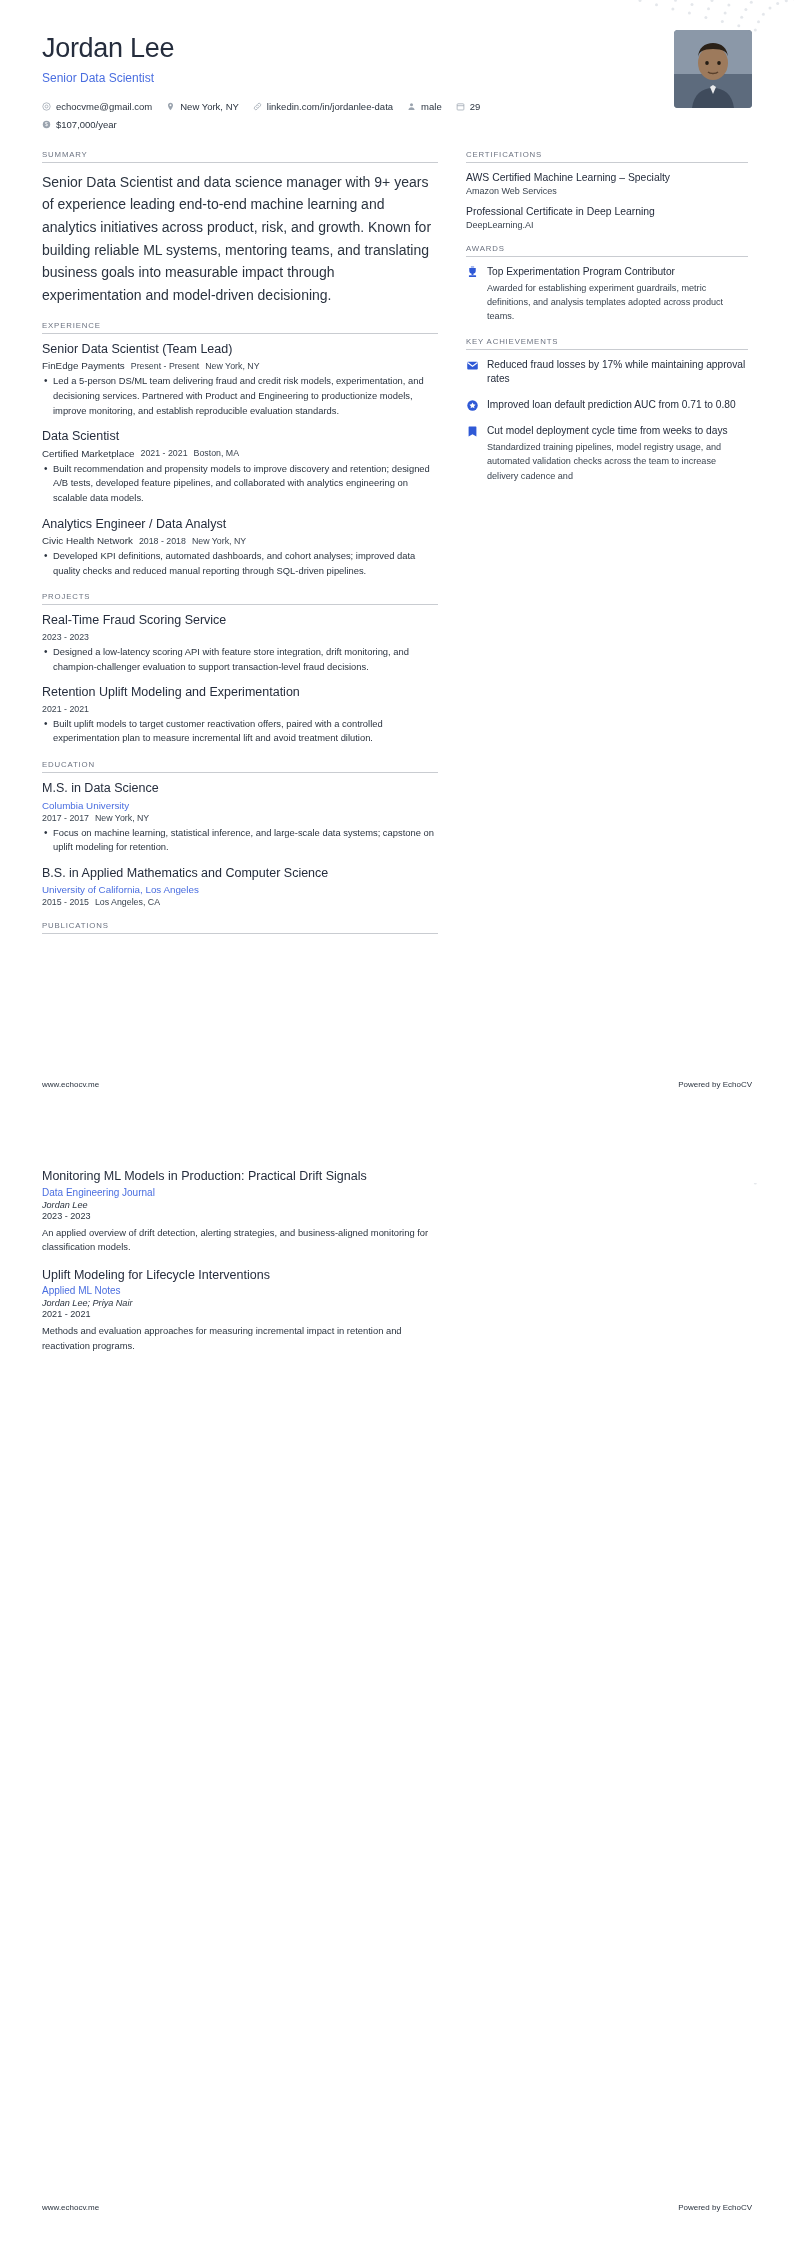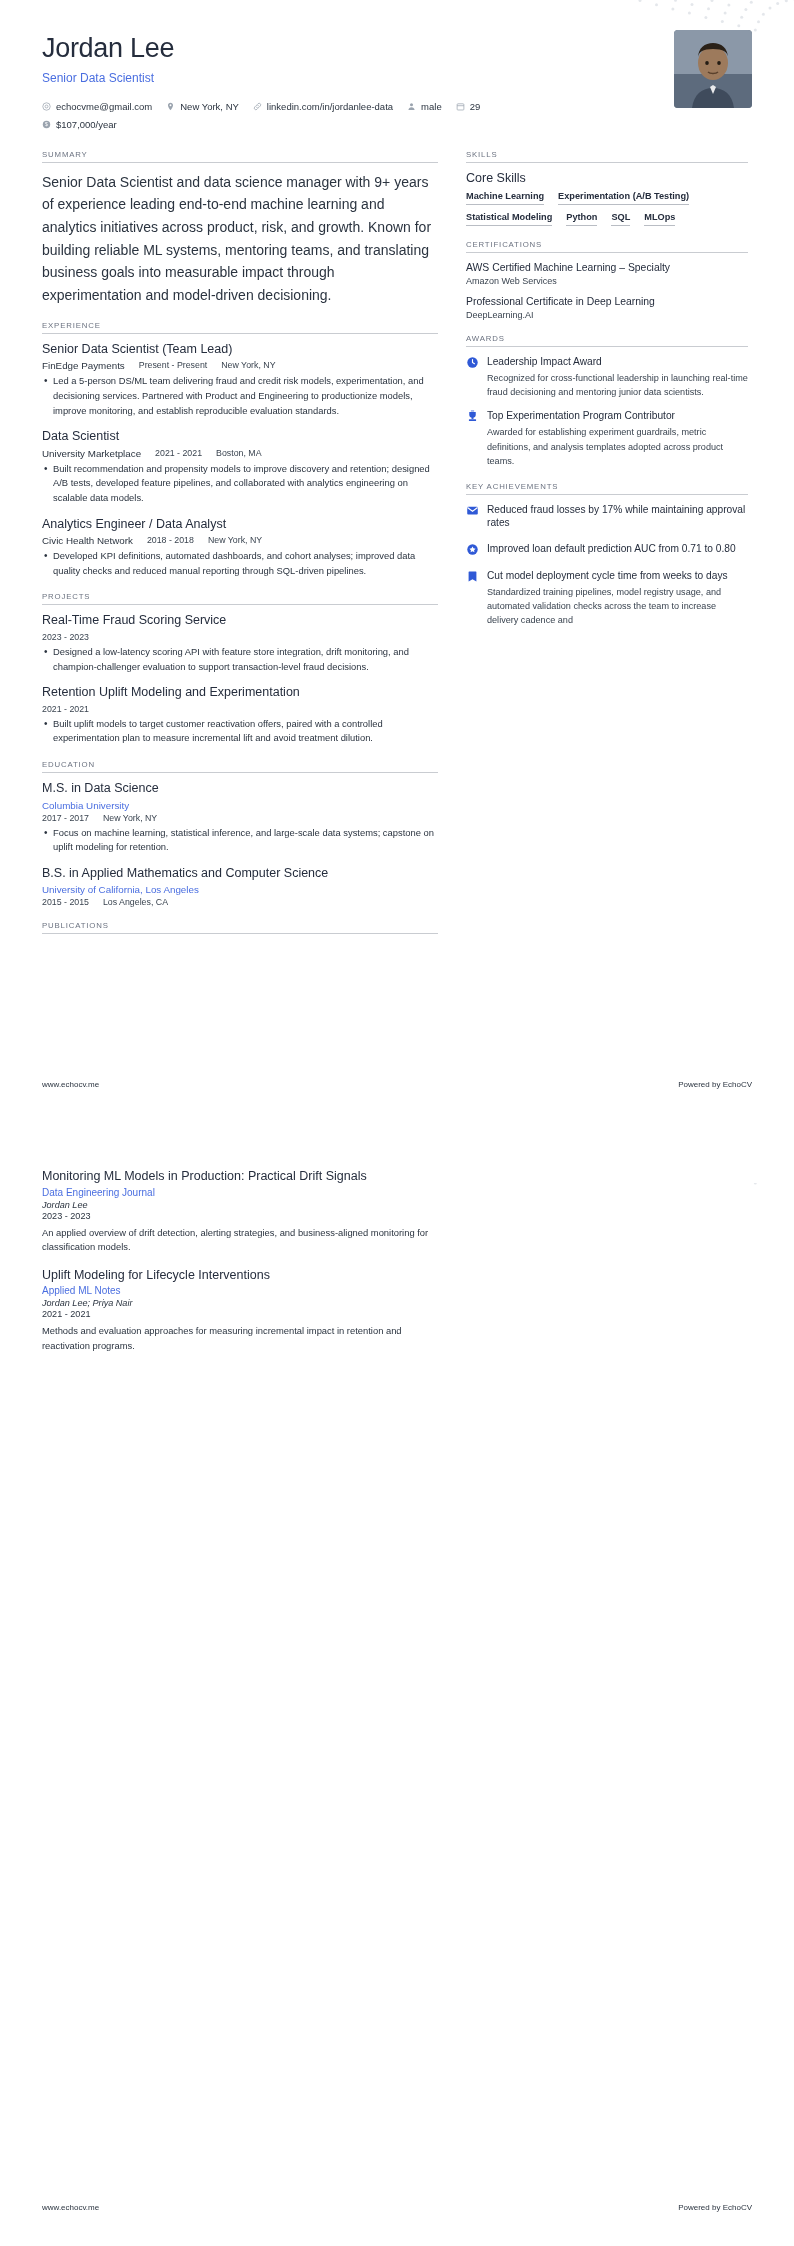--- a/index.html
+++ b/index.html
@@ -110,22 +110,22 @@
   .e-title {
     font-size: 12.5px;
     color: #252d3d;
     font-weight: 400;
     line-height: 1.25;
     margin-bottom: 3px;
   }
   .e-meta {
     display: flex;
     flex-wrap: wrap;
-    align-items: flex-start;
-    gap: 3px 14px;
+    align-items: center;
+    gap: 3px 6px;
     font-size: 9.3px;
     color: #2b3440;
     margin-bottom: 3px;
   }
   .e-org { font-size: 9.8px; color: #2b3440; }
   .e-org.link { color: #4a6ee0; }
   .e-dates { font-size: 8.8px; color: #3a4450; }
   .e-loc { font-size: 8.8px; color: #3a4450; }
   ul.bullets { list-style: none; margin-top: 2px; }
   ul.bullets li {
@@ -367,21 +367,21 @@
               <span class="e-loc">New York, NY</span>
             </div>
             <ul class="bullets">
               <li>Led a 5-person DS/ML team delivering fraud and credit risk models, experimentation, and decisioning services. Partnered with Product and Engineering to productionize models, improve monitoring, and establish reproducible evaluation standards.</li>
             </ul>
           </div>
 
           <div class="entry">
             <div class="e-title">Data Scientist</div>
             <div class="e-meta">
-              <span class="e-org">University Marketplace</span>
+              <span class="e-org">Certified Marketplace</span>
               <span class="e-dates">2021 - 2021</span>
               <span class="e-loc">Boston, MA</span>
             </div>
             <ul class="bullets">
               <li>Built recommendation and propensity models to improve discovery and retention; designed A/B tests, developed feature pipelines, and collaborated with analytics engineering on scalable data models.</li>
             </ul>
           </div>
 
           <div class="entry">
             <div class="e-title">Analytics Engineer / Data Analyst</div>
@@ -449,63 +449,38 @@
 
         <div class="sec">
           <div class="sec-title">PUBLICATIONS</div>
           <div class="sec-rule"></div>
         </div>
 
       </div>
 
       <div class="col-r">
 
-        <div class="sec">
-          <div class="sec-title">SKILLS</div>
-          <div class="sec-rule"></div>
-          <div class="skills-group-title">Core Skills</div>
-          <div class="chips">
-            <span class="chip">Machine Learning</span>
-            <span class="chip">Experimentation (A/B Testing)</span>
-            <span class="chip">Statistical Modeling</span>
-            <span class="chip">Python</span>
-            <span class="chip">SQL</span>
-            <span class="chip">MLOps</span>
-          </div>
-        </div>
 
         <div class="sec">
           <div class="sec-title">CERTIFICATIONS</div>
           <div class="sec-rule"></div>
           <div class="cert">
             <div class="cert-name">AWS Certified Machine Learning – Specialty</div>
             <div class="cert-org">Amazon Web Services</div>
           </div>
           <div class="cert">
             <div class="cert-name">Professional Certificate in Deep Learning</div>
             <div class="cert-org">DeepLearning.AI</div>
           </div>
         </div>
 
         <div class="sec">
           <div class="sec-title">AWARDS</div>
           <div class="sec-rule"></div>
 
-          <div class="award">
-            <span class="aw-icon">
-                <svg viewBox="0 0 16 16">
-                  <circle cx="8" cy="8" r="6.4" fill="currentColor"></circle>
-                  <path d="M8 4.4V8l2.4 1.5" stroke="#fff" stroke-width="1.4" fill="none" stroke-linecap="round"></path>
-                </svg>
-              </span>
-            <div class="aw-body">
-              <div class="aw-title">Leadership Impact Award</div>
-              <div class="aw-desc">Recognized for cross-functional leadership in launching real-time fraud decisioning and mentoring junior data scientists.</div>
-            </div>
-          </div>
 
           <div class="award">
             <span class="aw-icon">
                 <svg viewBox="0 0 16 16">
                   <path d="M4 2.5h8v3a4 4 0 0 1-8 0z" fill="currentColor"></path>
                   <rect x="6.8" y="8" width="2.4" height="3" fill="currentColor"></rect>
                   <rect x="3.6" y="11.4" width="8.8" height="2.2" rx="0.5" fill="currentColor"></rect>
                   <path d="M6 1.2h4" stroke="currentColor" stroke-width="1"></path>
                 </svg>
               </span>

